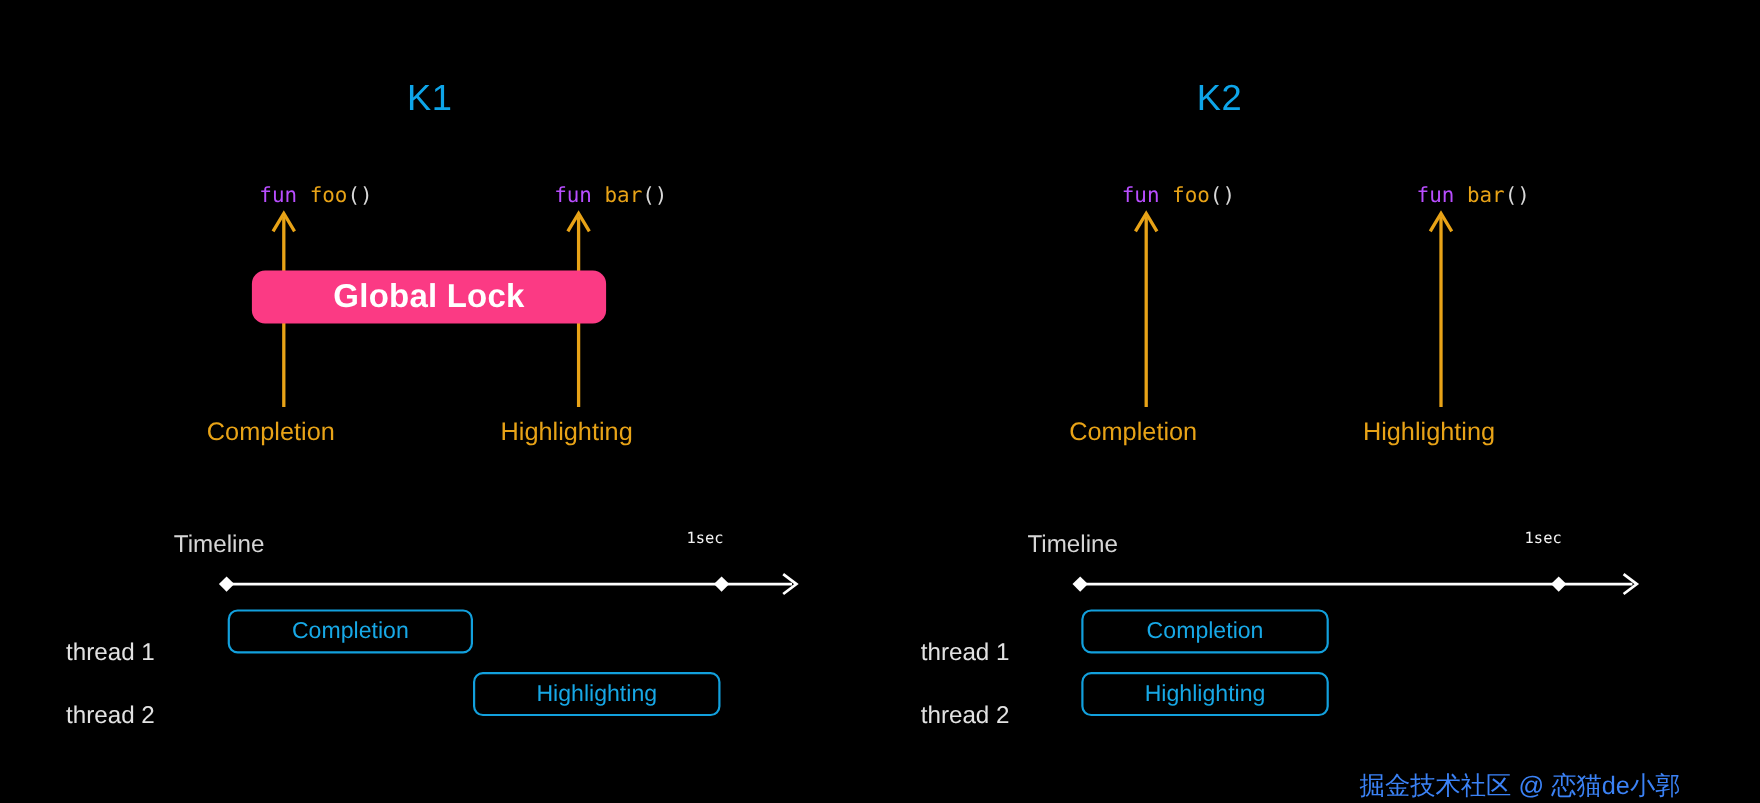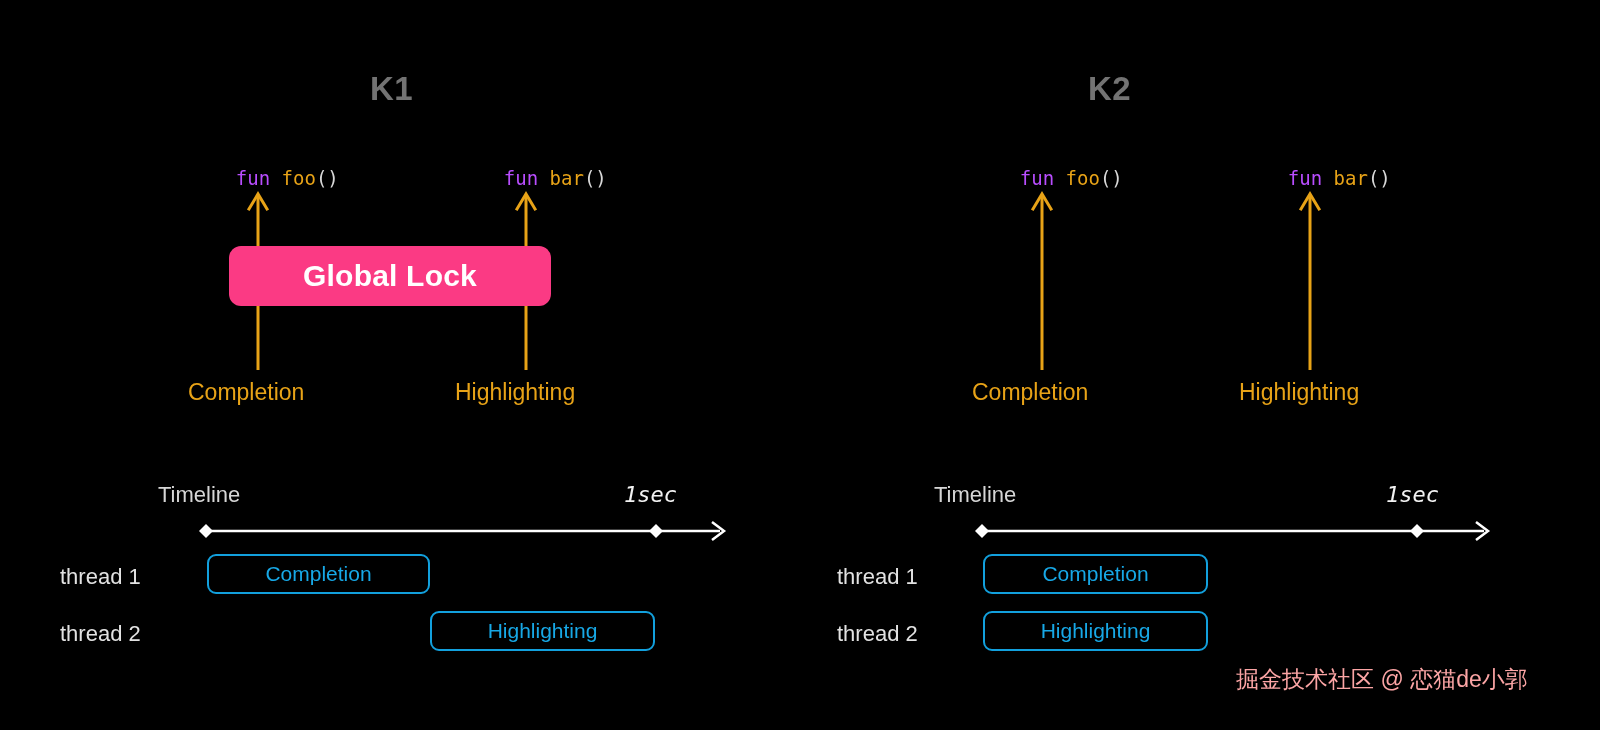--- a/index.html
+++ b/index.html
@@ -19,22 +19,22 @@
     position: absolute;
     inset: 0;
     width: 1600px;
     height: 730px;
   }
 
   
   .panel-title {
     position: absolute;
     font-size: 33px;
-    font-weight: bold;
-    color: #737373;
+    font-weight: normal;
+    color: #0ea5e9;
     letter-spacing: 0.5px;
     white-space: nowrap;
   }
   .title-k1 { left: 370px; top: 70px; }
   .title-k2 { left: 1088px; top: 70px; }
 
   
   .code-sig {
     position: absolute;
     font-family: "DejaVu Sans Mono", "Liberation Mono", monospace;
@@ -57,21 +57,21 @@
     width: 26px;
   }
   .up-arrow svg { display: block; overflow: visible; }
 
   
   .global-lock {
     position: absolute;
     left: 229px;
     top: 246px;
     width: 322px;
-    height: 60px;
+    height: 48px;
     background: #fb3a84;
     border-radius: 12px;
     display: flex;
     align-items: center;
     justify-content: center;
     z-index: 5;
   }
   .global-lock span {
     color: #ffffff;
     font-size: 30px;
@@ -94,36 +94,36 @@
   
   .tl-caption {
     position: absolute;
     color: #d6d6d6;
     font-size: 22px;
     white-space: nowrap;
   }
   .tl-sec {
     position: absolute;
     color: #f2f2f2;
-    font-size: 22px;
+    font-size: 14px;
     font-family: "DejaVu Sans Mono", "Liberation Mono", monospace;
     white-space: nowrap;
-    font-style: italic;
   }
   .tl-axis {
     position: absolute;
     height: 24px;
   }
   .tl-axis svg { display: block; overflow: visible; }
 
   .thread-label {
     position: absolute;
     color: #e2e2e2;
     font-size: 22px;
     white-space: nowrap;
+    margin-top: 16px;
   }
 
   .task-box {
     position: absolute;
     height: 40px;
     border: 2px solid #12a0dd;
     border-radius: 9px;
     background: transparent;
     display: flex;
     align-items: center;
@@ -133,22 +133,22 @@
   .task-box span {
     color: #17a8e6;
     font-size: 21px;
     white-space: nowrap;
   }
 
   
   .watermark {
     position: absolute;
     left: 1236px;
-    top: 664px;
-    color: #fca5a5;
+    top: 699px;
+    color: #3b82f6;
     font-size: 23px;
     white-space: nowrap;
   }
 </style>
 </head>
 <body>
 
 <div class="stage">
 
   <div class="panel-title title-k1">K1</div>

